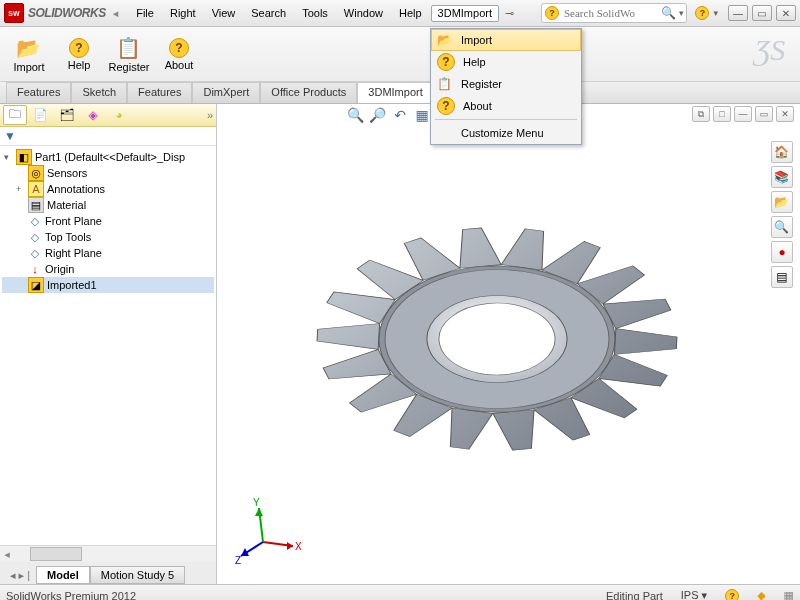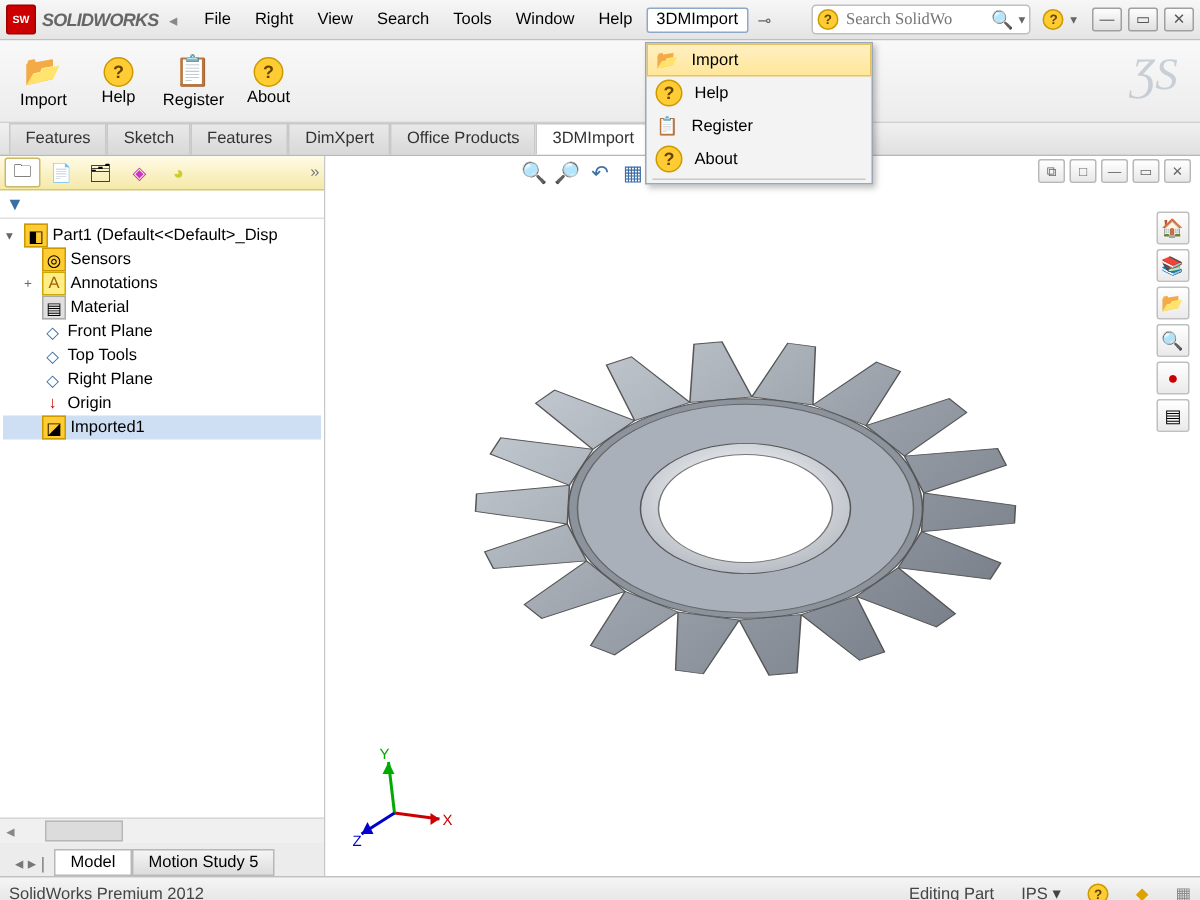--- a/index.html
+++ b/index.html
@@ -35,21 +35,21 @@
   .filter{height:18px;border-bottom:1px solid #e0e0e0;display:flex;align-items:center;padding:0 4px}
   .tree{flex:1;overflow:hidden;padding:3px 2px}
   .node{display:flex;align-items:center;gap:3px;height:16px;padding:0 2px;white-space:nowrap}
   .node .twist{width:9px;font-size:9px;color:#666}
   .node .nic{width:14px;height:14px;display:flex;align-items:center;justify-content:center;font-size:11px}
   .node.sel{background:#cedff3}
   .hscroll{height:16px;background:#f0f0f0;border-top:1px solid #d8d8d8;display:flex;align-items:center}
   .hscroll .thumb{width:50px;height:12px;background:#dcdcdc;border:1px solid #b8b8b8;margin-left:16px}
   .bottomtabs{height:22px;background:#ececec;display:flex;align-items:flex-end;padding:0 4px}
   .btab{padding:2px 10px;border:1px solid #b8b8b8;background:linear-gradient(#f5f5f5,#dcdcdc);margin-right:0;font-size:11px}
-  .btab.active{font-weight:normal;background:#fff}
+  .btab.active{font-weight:bold;background:#fff}
   
   .viewport{flex:1;position:relative;background:#fff}
   .view-ctrl{position:absolute;right:6px;top:2px;display:flex;gap:3px}
   .view-ctrl .vc{width:16px;height:14px;border:1px solid #b8b8b8;background:linear-gradient(#fff,#e8e8e8);border-radius:2px;font:9px sans-serif;display:flex;align-items:center;justify-content:center;color:#666}
   .headsup{position:absolute;left:130px;top:2px;display:flex;gap:4px}
   .headsup .hu{width:18px;height:18px;font-size:14px;color:#3b6ea5;display:flex;align-items:center;justify-content:center}
   .triad{position:absolute;left:18px;bottom:20px}
   
   .dropdown{position:absolute;left:430px;top:28px;width:150px;background:#f3f3f3;border:1px solid #9aa7b7;box-shadow:2px 2px 4px rgba(0,0,0,.25)}
   .dd-item{height:22px;display:flex;align-items:center;padding:0 6px;gap:8px}
@@ -292,20 +292,24 @@
   </div>
   <div class="dd-item">
     <span class="dd-ico" style="color:#b88800">📋</span>
     <span>Register</span>
   </div>
   <div class="dd-item">
     <span class="dd-ico qmark">?</span>
     <span>About</span>
   </div>
   <div class="dd-sep"></div>
+  <div class="dd-item">
+    <span class="dd-ico"></span>
+    <span>Customize Menu</span>
+  </div>
 </div>
 
 <div class="status">
   <span>SolidWorks Premium 2012</span>
   <div class="right">
     <span>Editing Part</span>
     <span><span>IPS</span>&nbsp;▾</span>
     <span class="qmark">?</span>
     <span style="color:#dca300">◆</span>
     <span style="color:#888">▦</span>

